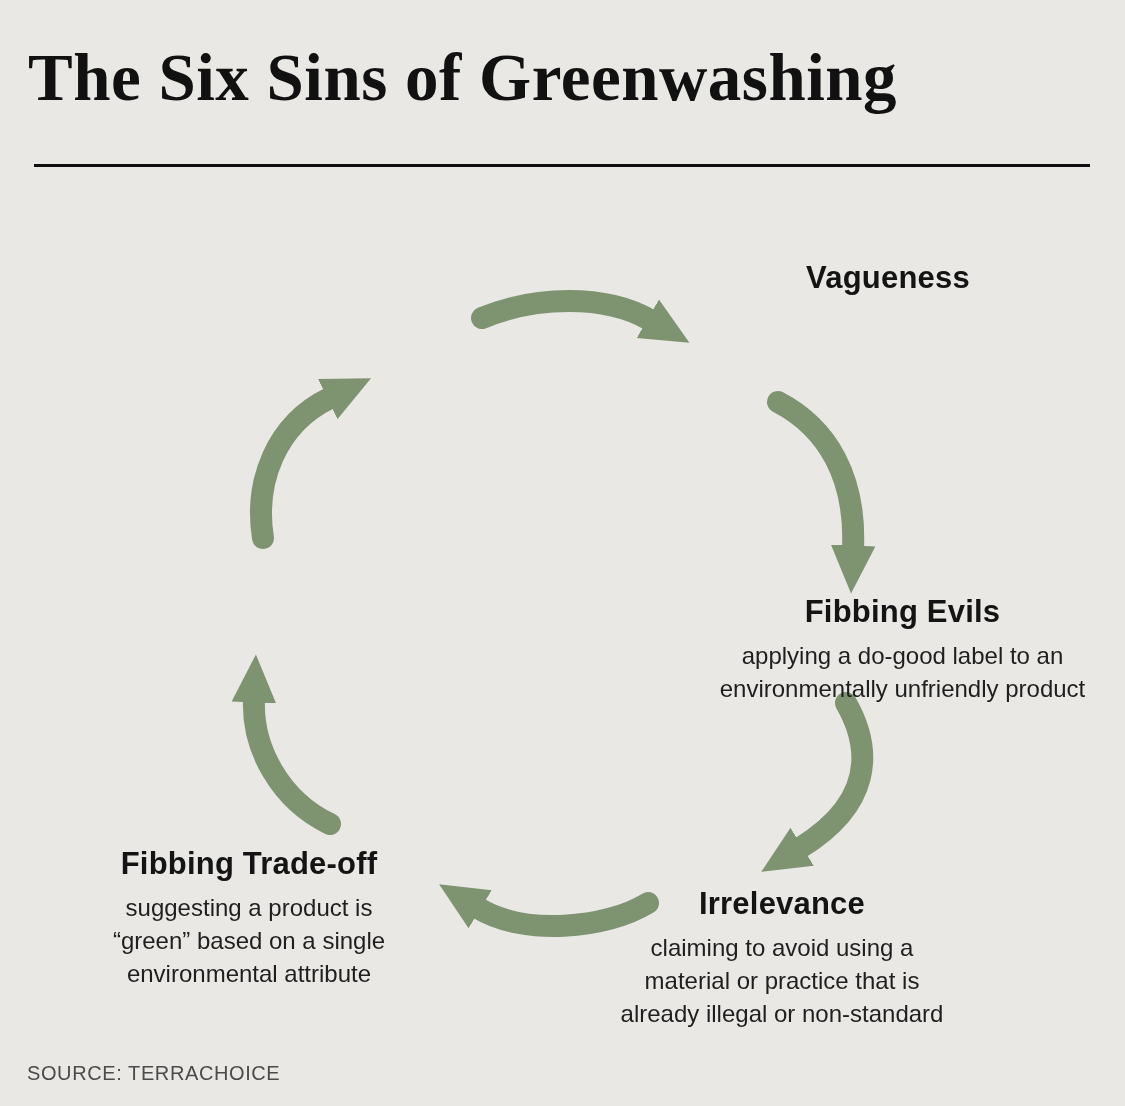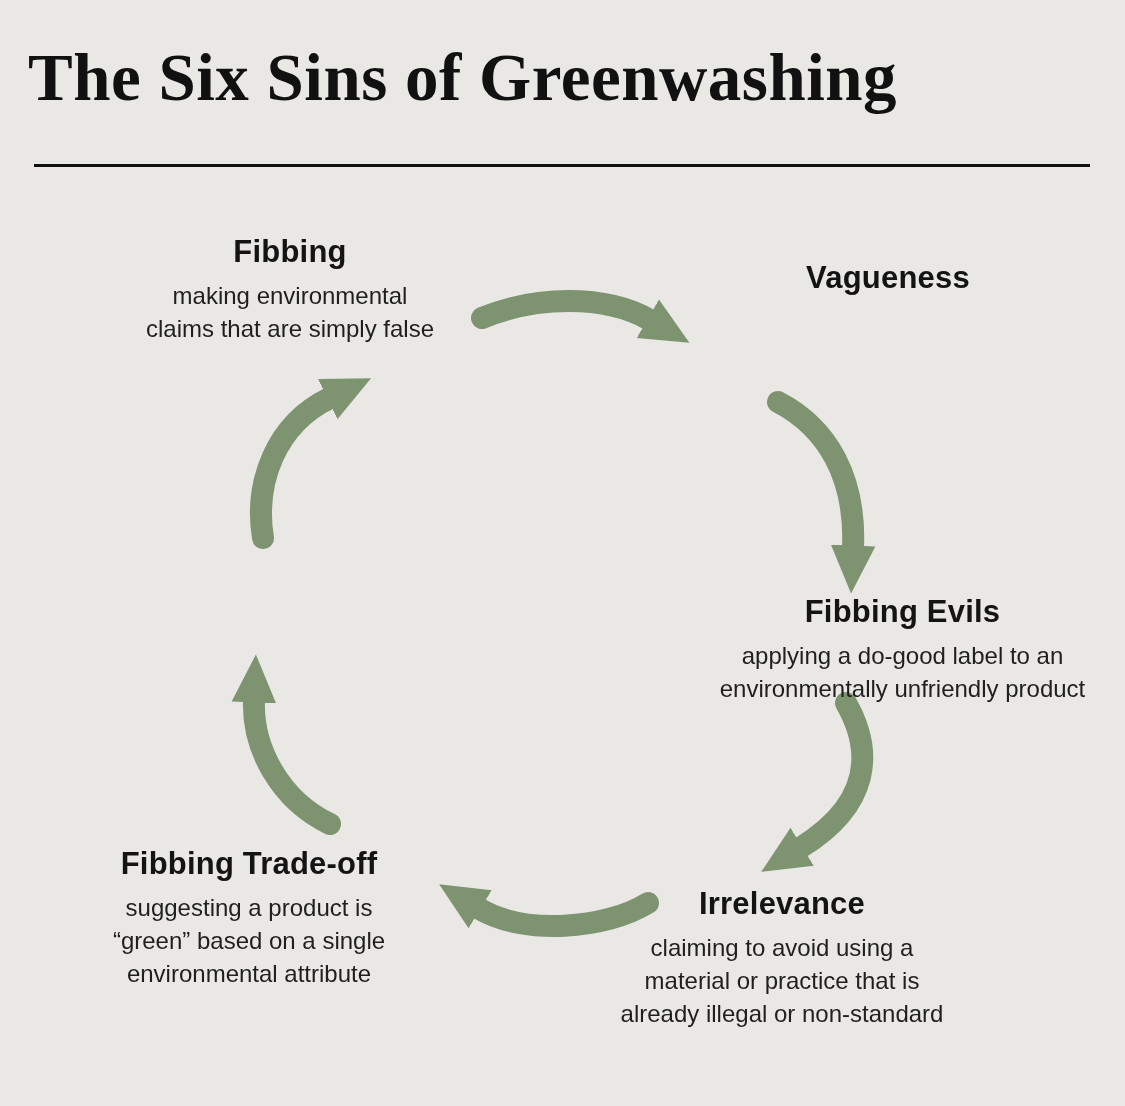--- a/index.html
+++ b/index.html
@@ -102,25 +102,20 @@
       </marker>
     </defs>
     <path class="arrow" d="M 482 318 C 535 296 605 294 650 320" marker-end="url(#ah)"></path>
     <path class="arrow" d="M 778 402 C 828 428 856 478 853 548" marker-end="url(#ah)"></path>
     <path class="arrow" d="M 846 703 C 874 752 870 805 800 848" marker-end="url(#ah)"></path>
     <path class="arrow" d="M 648 903 C 606 929 524 936 478 908" marker-end="url(#ah)"></path>
     <path class="arrow" d="M 330 824 C 280 800 252 748 254 700" marker-end="url(#ah)"></path>
     <path class="arrow" d="M 263 538 C 254 482 276 424 330 398" marker-end="url(#ah)"></path>
   </svg>
 
-  <div class="node node-fibbing">
-    <div class="node-title">Fibbing</div>
-    <div class="node-desc">making environmental
-claims that are simply false</div>
-  </div>
 
   <div class="node node-vagueness">
     <div class="node-title">Vagueness</div>
   </div>
 
   <div class="node node-lesser-evils">
     <div class="node-title">Fibbing Evils</div>
     <div class="node-desc">applying a do-good label to an
 environmentally unfriendly product</div>
   </div>
@@ -133,14 +128,15 @@
   </div>
 
   <div class="node node-hidden-trade-off">
     <div class="node-title">Fibbing Trade-off</div>
     <div class="node-desc">suggesting a product is
 “green” based on a single
 environmental attribute</div>
   </div>
 
 
+  <div class="source-line">SOURCE: TERRACHOICE</div>
 
 </div>
 
 </body></html>

